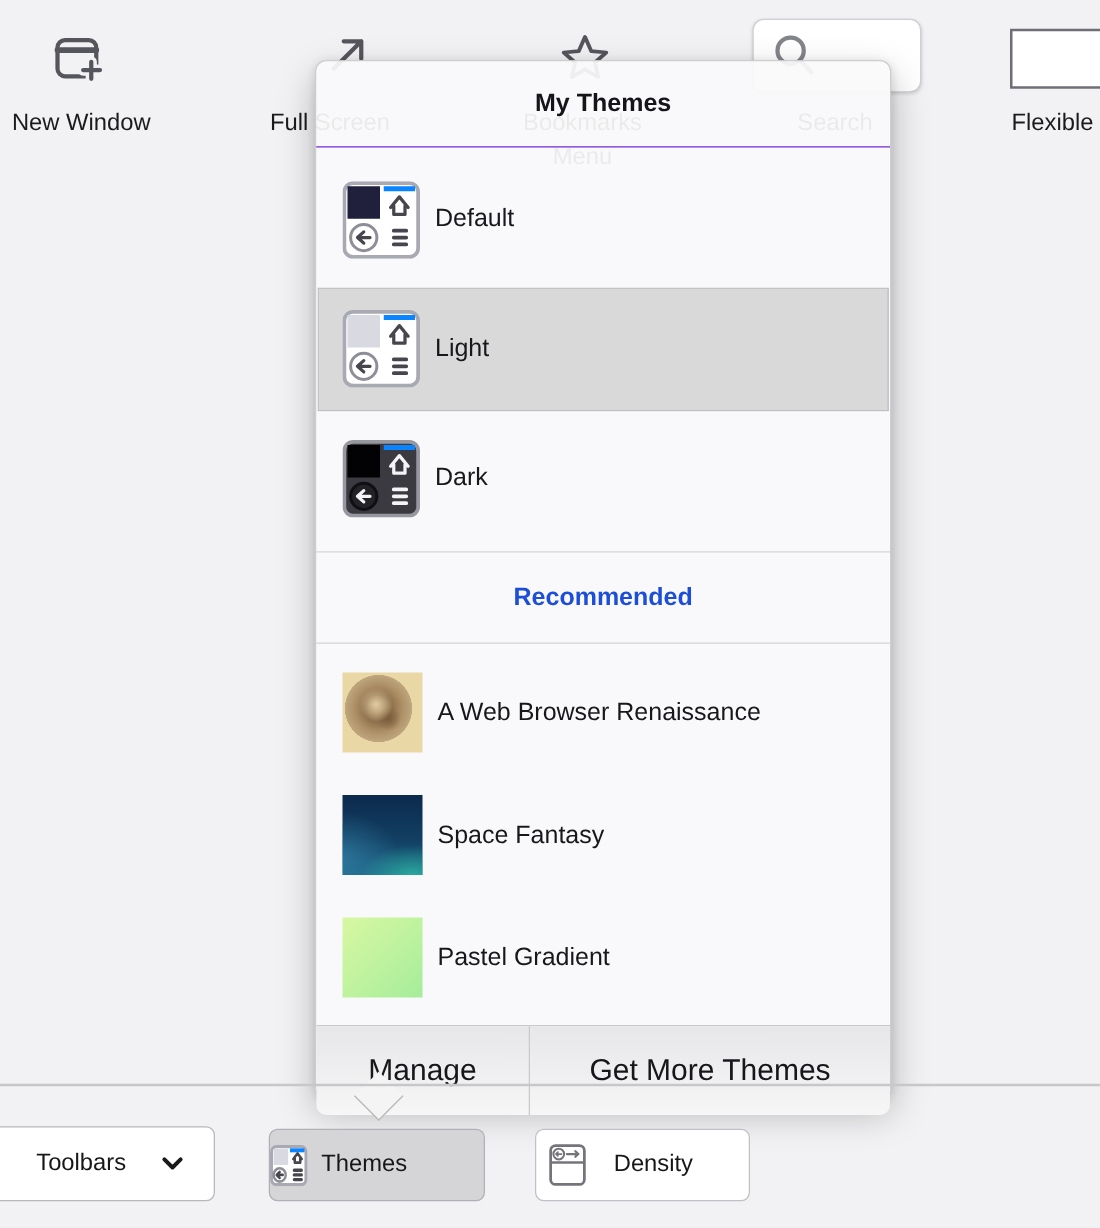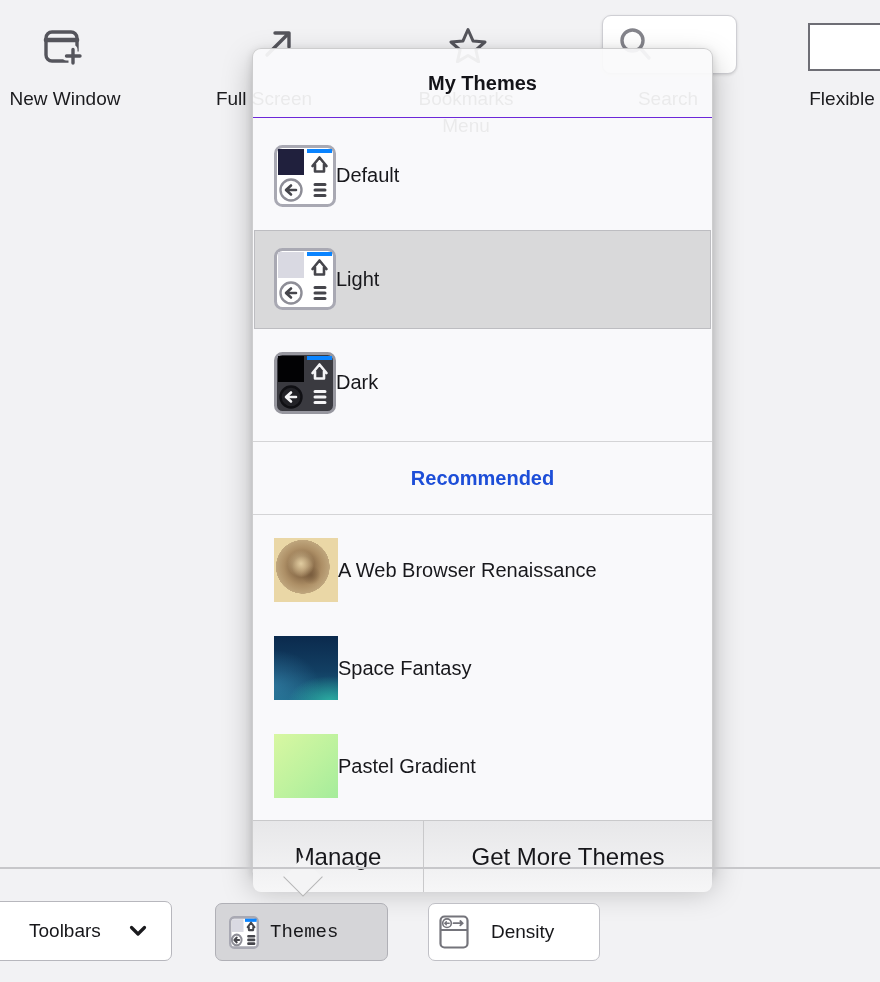--- a/index.html
+++ b/index.html
@@ -24,21 +24,21 @@
 
   
   .popup{position:absolute;left:252px;top:48px;width:461px;height:830px;
          background:rgba(250,250,251,0.93);
          border:1px solid rgba(0,0,0,0.18);border-radius:9px;
          box-shadow:0 12px 30px rgba(0,0,0,0.25),0 2px 8px rgba(0,0,0,0.12);
          box-sizing:border-box;}
   .popup-header{height:68px;border-bottom:1px solid #6d28d9;display:flex;align-items:center;
          justify-content:center;font-size:20px;font-weight:600;color:#141419;}
   .theme-list{padding-top:9px;}
-  .theme-row{height:97px;display:flex;align-items:center;padding-left:21px;
+  .theme-row{height:97px;display:flex;align-items:center;padding-left:21px;gap:12px;
          box-sizing:border-box;}
   .theme-row.selected{height:99px;margin:5.5px 1px;padding-left:20px;
          background:var(--selected-row-bg);box-shadow:inset 0 0 0 1px #bdbdc1;}
   .theme-name{font-size:20px;color:#18181c;}
   .section-head{margin-top:10px;height:72px;border-top:1px solid #d4d4d6;border-bottom:1px solid #d4d4d6;
          display:flex;align-items:center;justify-content:center;font-size:20px;font-weight:600;color:#1d4ed8;}
   .rec-list{padding-top:6px;}
   .rec-row{height:98px;}
   .rec-thumb{width:64px;height:64px;flex:0 0 64px;}
   .rt-renaissance{
@@ -79,21 +79,21 @@
   .v-dark .t-home,.v-dark .t-back,.v-dark .t-menu{stroke:#f4f4f6;}
   .v-dark .t-ring{fill:#222227;stroke:#101014;}
 
   
   .bottom-divider{position:absolute;left:0;top:867px;width:880px;height:1.5px;background:#c7c7ca;}
   .bottom-btn{position:absolute;top:903px;height:58px;border-radius:7px;display:flex;
          align-items:center;box-sizing:border-box;font-size:19px;color:#17171a;cursor:default;}
   .btn-toolbars{left:-8px;top:901px;width:180px;height:60px;background:#ffffff;
          border:1.5px solid #b7b7bd;justify-content:space-between;padding:0 24px 0 36px;}
   .btn-themes{left:215px;width:173px;background:#d5d5d8;border:1.5px solid #b0b0b6;
-         padding-left:13px;gap:11px;font-family:Liberation Mono, monospace;}
+         gap:11px;}
   .btn-density{left:428px;width:172px;background:#ffffff;border:1.5px solid #c0c0c6;
          padding-left:10px;gap:22px;text-align:right;}
 
   .stroke-icon{fill:none;stroke:#55555c;stroke-width:3.4;stroke-linecap:round;stroke-linejoin:round;}
 </style>
 </head>
 <body>
 
 <div class="screen">
 

